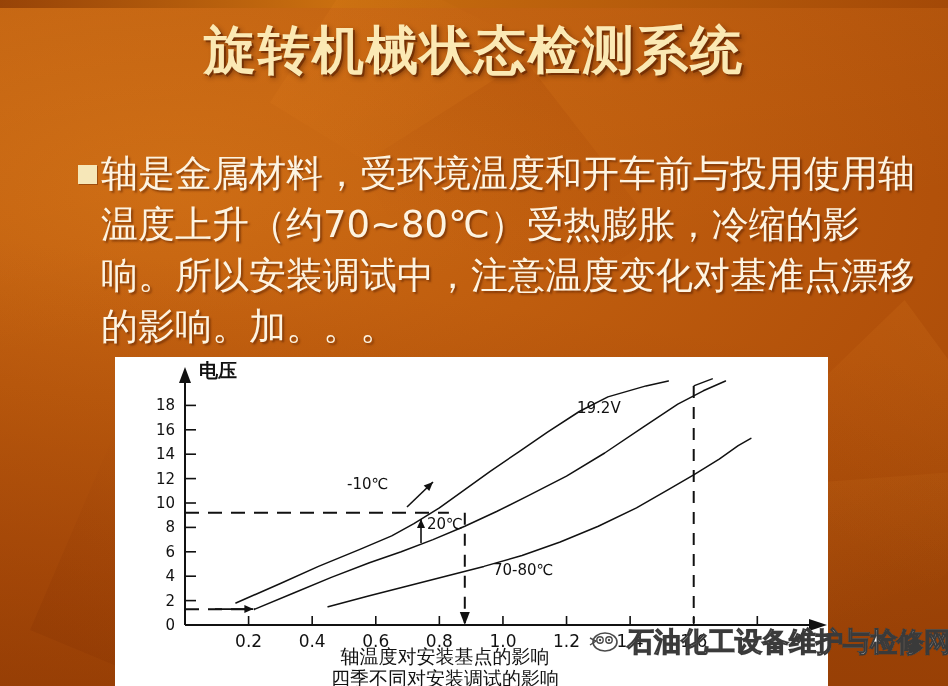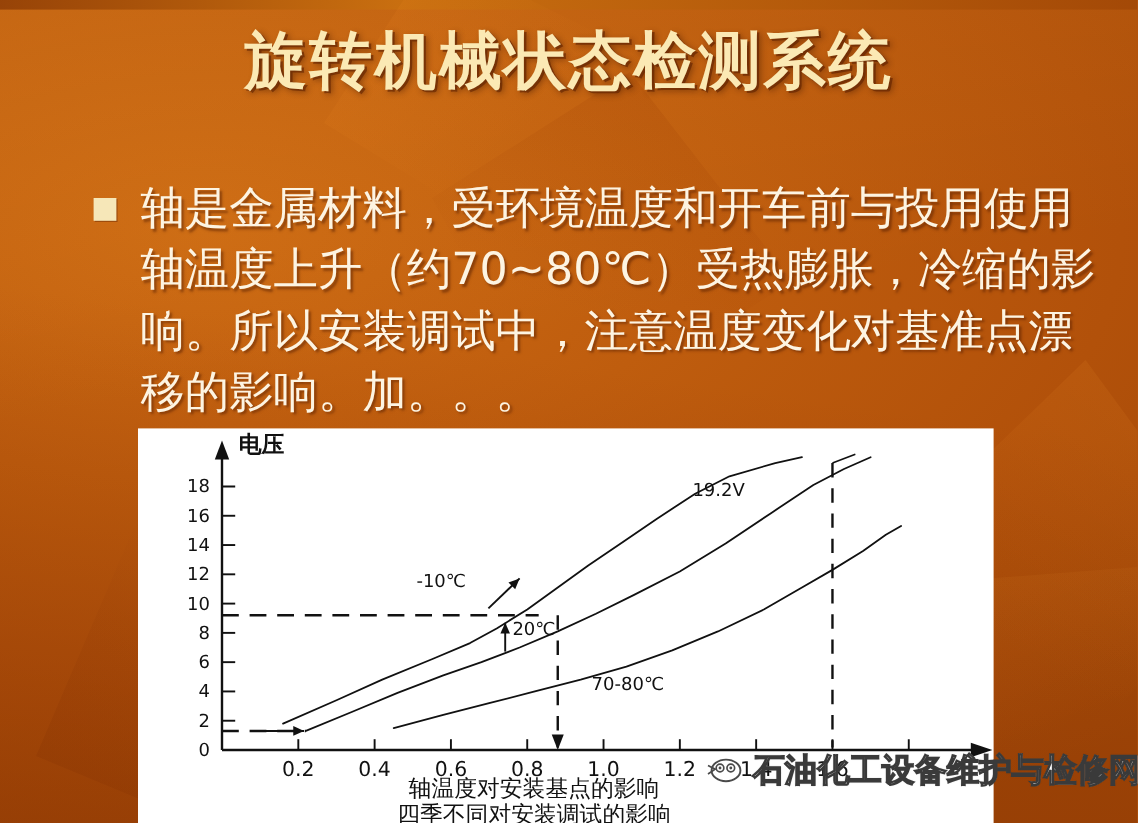--- a/index.html
+++ b/index.html
@@ -44,21 +44,21 @@
     text-shadow:2px 2px 0 rgba(90,30,0,.55), 3px 3px 5px rgba(60,20,0,.45);
   }
 
   
   #bullet-block{position:absolute;left:78px;top:148px;width:840px;display:flex;}
   #bullet-marker{
     width:19px;height:19px;background:#f6e7b8;margin-top:17px;flex:0 0 auto;
     box-shadow:1px 1px 0 rgba(90,30,0,.4);
   }
   #bullet-text{
-    margin-left:20px;
+    margin-left:4px;
     font-family:"DejaVu Sans","Liberation Sans",sans-serif;
     font-size:37px;line-height:51px;color:#fdf4e2;font-weight:normal;
     text-shadow:2px 2px 2px rgba(80,25,0,.5);
     letter-spacing:0px;
   }
 
   
   #chart-panel{
     position:absolute;left:115px;top:357px;width:713px;height:329px;
     background:#ffffff;overflow:hidden;

